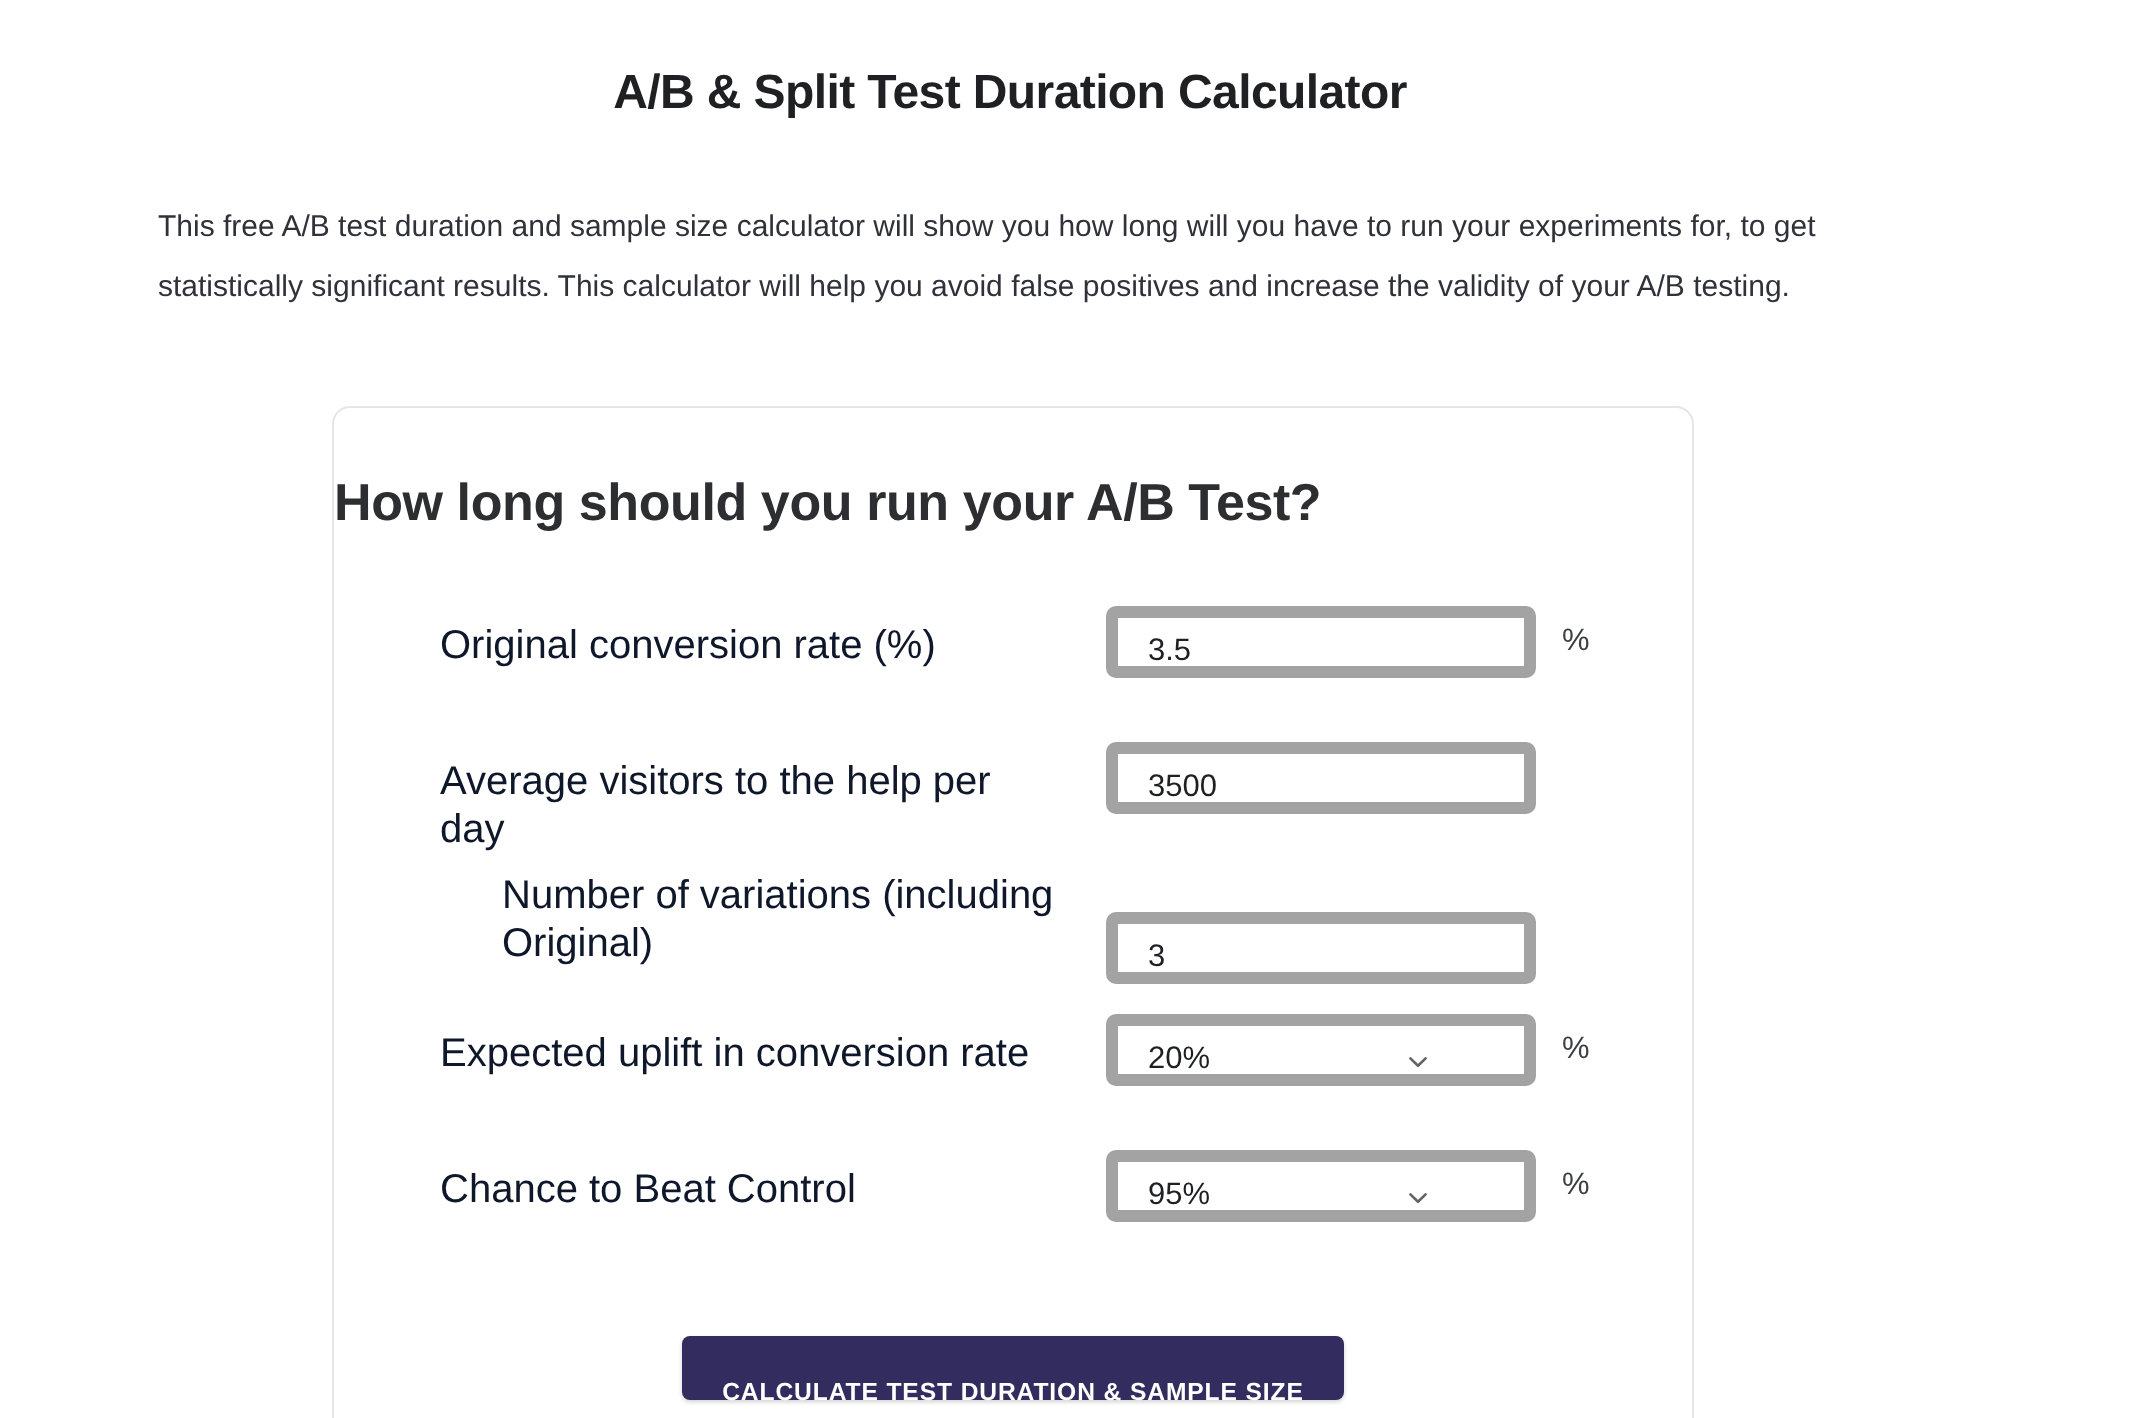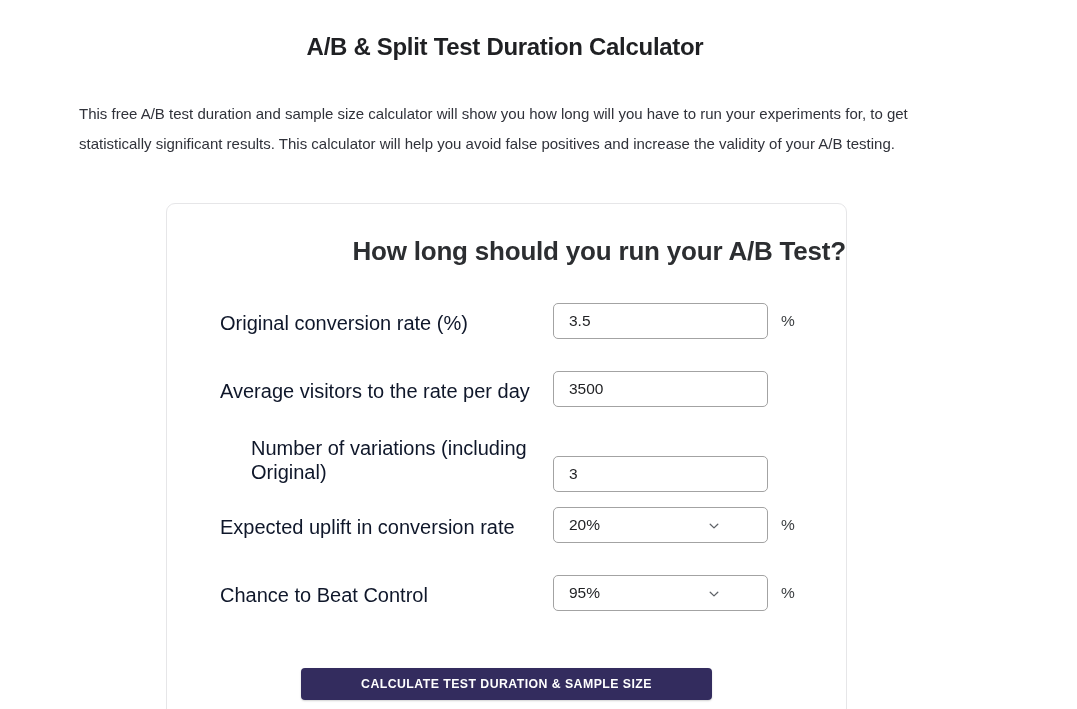--- a/index.html
+++ b/index.html
@@ -59,21 +59,21 @@
     border-radius: 9px;
     background: #ffffff;
     box-sizing: border-box;
   }
 
   .card-title {
     position: absolute;
     left: 0;
     top: 31px;
     width: 100%;
-    text-align: right;
+    text-align: left;
     font-size: 26px;
     line-height: 32px;
     font-weight: bold;
     color: #2c2e31;
     letter-spacing: -0.2px;
   }
 
   
   .form-rows {
     position: absolute;
@@ -105,21 +105,21 @@
     top: 0px;
     margin-left: 31px;
   }
 
   .control {
     position: absolute;
     left: 386px;
     top: 3px;
     width: 215px;
     height: 36px;
-    border: 1px solid #a3a3a3;
+    border: 6px solid #a3a3a3;
     border-radius: 5px;
     background: #ffffff;
     box-sizing: border-box;
   }
   .row.tall .control {
     top: 20px;
   }
 
   .control-value {
     position: absolute;
@@ -155,34 +155,34 @@
   
   .submit-wrap {
     position: absolute;
     left: 0;
     top: 464px;
     width: 100%;
     text-align: center;
   }
   .submit-btn {
     display: inline-block;
-    width: 411px;
+    width: 331px;
     height: 32px;
     line-height: 32px;
     background: #332c5e;
     color: #ffffff;
     border: none;
     border-radius: 4px;
     font-family: "Liberation Sans", sans-serif;
     font-size: 12.3px;
     font-weight: bold;
     letter-spacing: 0.45px;
     text-transform: uppercase;
     cursor: pointer;
-    padding: 0;
+    padding: 12px;
     box-shadow: 0 1px 2px rgba(0,0,0,0.18);
     text-align: center;
   }
 </style>
 </head>
 <body>
 
 <div class="page">
 
   <h1 class="page-title">A/B &amp; Split Test Duration Calculator</h1>
@@ -197,21 +197,21 @@
 
       <div class="row">
         <div class="row-label single">Original conversion rate (%)</div>
         <div class="control">
           <span class="control-value">3.5</span>
         </div>
         <div class="suffix">%</div>
       </div>
 
       <div class="row">
-        <div class="row-label single">Average visitors to the rate per day</div>
+        <div class="row-label single">Average visitors to the help per day</div>
         <div class="control">
           <span class="control-value">3500</span>
         </div>
         <div class="suffix"></div>
       </div>
 
       <div class="row tall">
         <div class="row-label double">Number of variations (including Original)</div>
         <div class="control">
           <span class="control-value">3</span>

